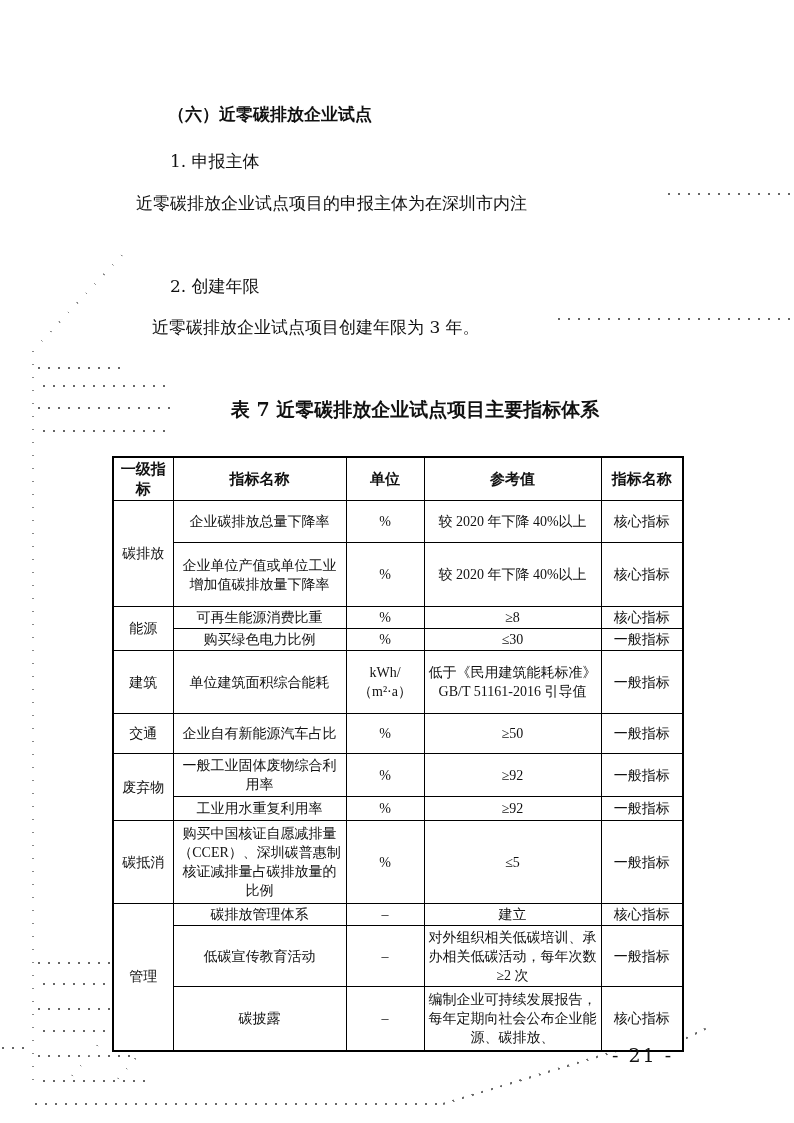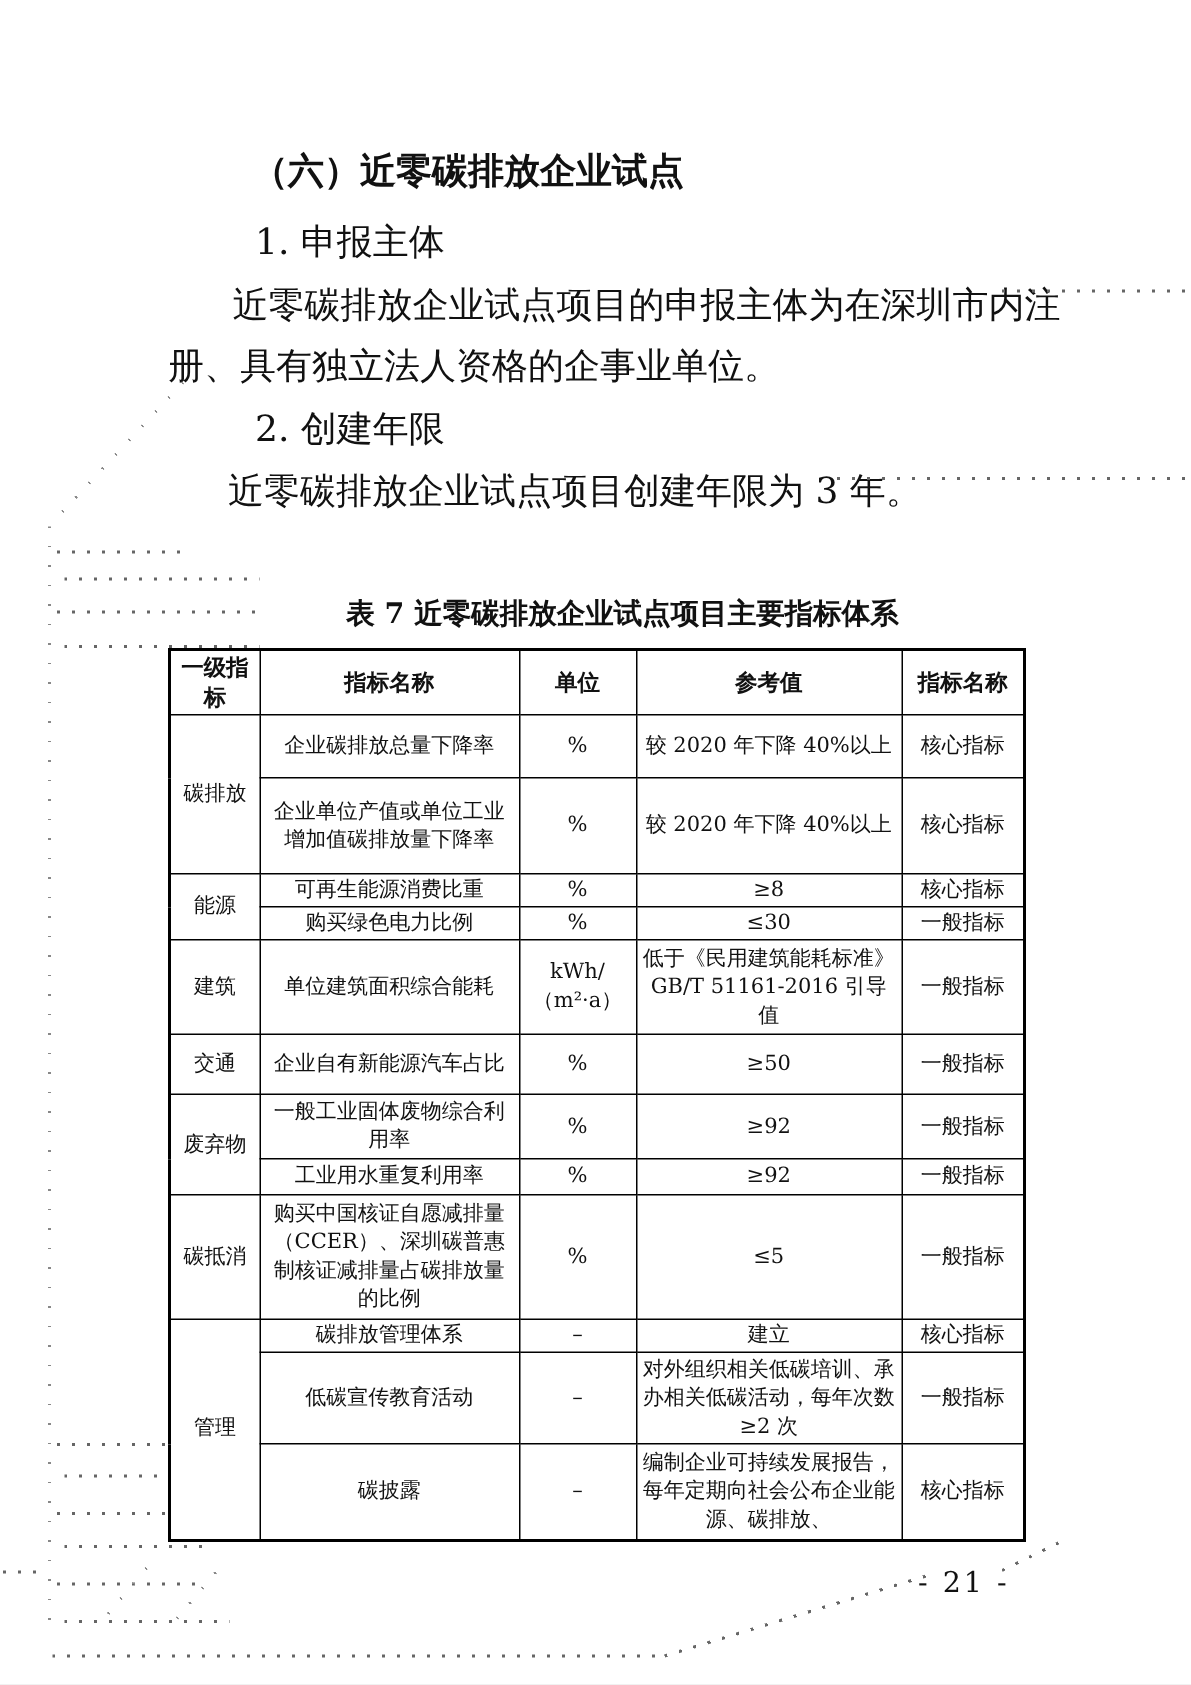--- a/index.html
+++ b/index.html
@@ -5,33 +5,34 @@
   html,body{margin:0;padding:0;background:#e8e8e8;}
   .page{
     position:relative;
     width:794px;height:1123px;
     margin:0 auto;
     background:#ffffff;
     font-family:"DejaVu Serif","Liberation Serif",serif;
     color:#111;
     overflow:hidden;
   }
-  .txt{position:absolute;white-space:nowrap;font-size:24px;line-height:26px;}
+  .txt{position:absolute;white-space:nowrap;font-size:17px;line-height:26px;}
   .heading{font-weight:bold;}
   .tbl-title{
     position:absolute;left:130px;top:398px;width:570px;
     text-align:center;font-size:19px;font-weight:bold;line-height:22px;
     z-index:3;
   }
   table.indicator{
-    position:absolute;left:112px;top:432px;width:570px;height:590px;
+    position:absolute;left:112px;top:456px;width:570px;height:590px;
     border-collapse:collapse;table-layout:fixed;
     background:#fff;z-index:2;
     border:2px solid #000;
     font-size:14px;
+    font-family:Liberation Serif, serif;
   }
   table.indicator th,table.indicator td{
     border:1px solid #000;
     text-align:center;vertical-align:middle;
     padding:1px 3px;
     line-height:19px;
     font-weight:normal;
     overflow:hidden;
   }
   table.indicator th{font-weight:bold;font-size:15px;line-height:20px;}
@@ -49,22 +50,21 @@
     font-size:19px;letter-spacing:2px;z-index:3;
   }
 </style>
 </head>
 <body>
 
 <div class="page">
 
   <div class="txt heading" style="left:168px;top:101px;">（六）近零碳排放企业试点</div>
   <div class="txt" style="left:170px;top:148px;">1. 申报主体</div>
-  <div class="txt" style="left:155px;top:190px;">近零碳排放企业试点项目的申报主体为在深圳市内注</div>
-  <div class="txt" style="left:112px;top:231px;">册、具有独立法人资格的企事业单位。</div>
+  <div class="txt" style="left:136px;top:190px;">近零碳排放企业试点项目的申报主体为在深圳市内注</div>
   <div class="txt" style="left:170px;top:273px;">2. 创建年限</div>
   <div class="txt" style="left:152px;top:314px;">近零碳排放企业试点项目创建年限为 3 年。</div>
 
   <div class="tbl-title">表 7 近零碳排放企业试点项目主要指标体系</div>
 
   <table class="indicator">
     <colgroup>
       <col style="width:60px">
         <col style="width:173px">
         <col style="width:78px">

